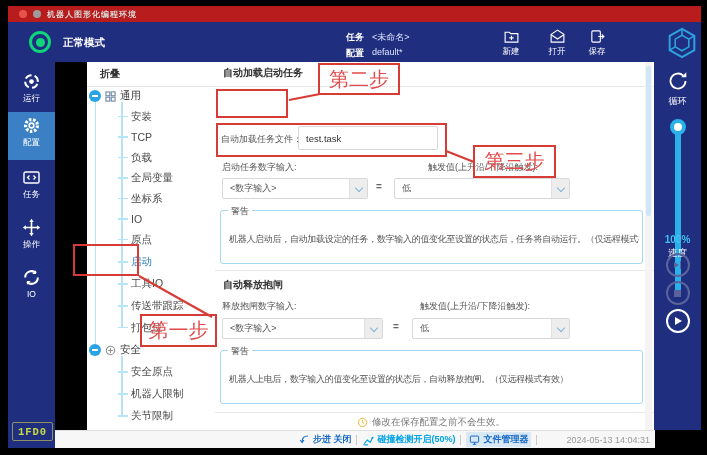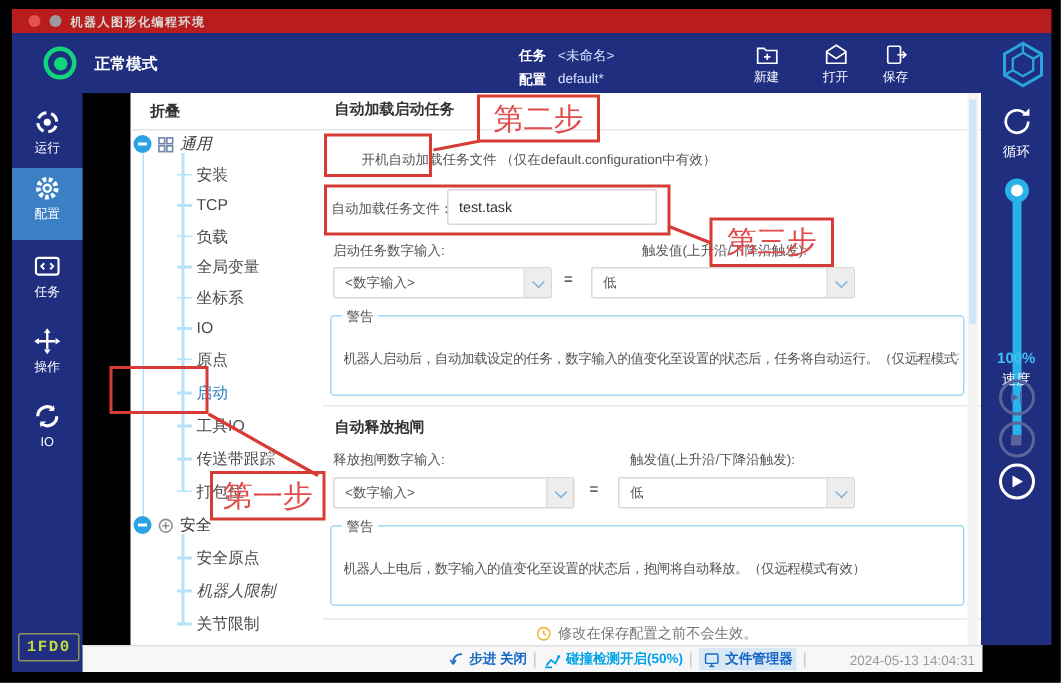--- a/index.html
+++ b/index.html
@@ -203,21 +203,21 @@
   </div>
 
   <div class="abs treepanel">
     <span class="abs tree-header">折叠</span>
     <div class="abs tree-divider"></div>
 
     <div class="abs spine" style="left:7.5px;top:40px;height:242px;"></div>
     <div class="abs spine" style="left:34px;top:40px;height:226px;"></div>
     <div class="abs spine" style="left:34px;top:294px;height:60px;"></div>
 
-    <div class="abs t-row t-group" style="top:26px;font-style:italic;">
+    <div class="abs t-row t-group" style="top:26px;">
       <span class="node-circle"></span>
       <svg class="g-icon" width="11" height="11" viewBox="0 0 12 12" fill="none" stroke="#6f87a8">
           <rect x="1" y="1" width="4.2" height="4.2" stroke-width="1.2"></rect>
           <rect x="6.8" y="1" width="4.2" height="4.2" stroke-width="1.2"></rect>
           <rect x="1" y="6.8" width="4.2" height="4.2" stroke-width="1.2"></rect>
           <rect x="6.8" y="6.8" width="4.2" height="4.2" stroke-width="1.2"></rect>
         </svg>
       <span class="t-glabel">通用</span>
     </div>
 
@@ -272,21 +272,21 @@
           <circle cx="6" cy="6" r="4.6" stroke-width="1.2"></circle>
           <path d="M6 3.4v5.2M3.4 6h5.2" stroke-width="1.2"></path>
         </svg>
       <span class="t-glabel">安全</span>
     </div>
 
     <div class="abs t-row t-child" style="top:302px;">
         <span class="tick"></span>
         <span class="t-label">安全原点</span>
       </div>
-    <div class="abs t-row t-child" style="top:324px;font-style:italic;">
+    <div class="abs t-row t-child" style="top:324px;">
         <span class="tick"></span>
         <span class="t-label">机器人限制</span>
       </div>
     <div class="abs t-row t-child" style="top:346px;">
         <span class="tick"></span>
         <span class="t-label">关节限制</span>
       </div>
 
     <div class="abs tree-scroll"></div>
     <div class="abs tree-thumb"></div>
@@ -294,21 +294,20 @@
         <span class="tri-up"></span>
         <span class="tri-dn"></span>
       </div>
   </div>
 
   <div class="abs main">
     <span class="abs sec-title" style="top:4px;">自动加载启动任务</span>
     <div class="abs mdivider" style="top:24px;"></div>
 
     <span class="abs checkbox"></span>
-    <span class="abs flabel" style="left:26px;top:38px;">开机自动加载任务文件 （仅在default.configuration中有效）</span>
 
     <span class="abs flabel" style="left:6px;top:71px;">自动加载任务文件：</span>
     <div class="abs inputbox" style="left:83px;top:64px;width:140px;height:24px;">test.task</div>
 
     <span class="abs flabel" style="left:7px;top:99px;">启动任务数字输入:</span>
     <span class="abs flabel" style="left:213px;top:99px;">触发值(上升沿/下降沿触发):</span>
     <div class="abs dd" style="left:7px;top:116px;width:146px;height:21px;">
       <span class="val">&lt;数字输入&gt;</span>
       <span class="chev"></span>
     </div>
@@ -333,21 +332,21 @@
       <span class="chev"></span>
     </div>
     <span class="abs eq" style="left:178px;top:259px;">=</span>
     <div class="abs dd" style="left:197px;top:256px;width:158px;height:21px;">
       <span class="val">低</span>
       <span class="chev"></span>
     </div>
 
     <div class="abs warnbox" style="left:5px;top:288px;width:421px;height:52px;">
       <span class="wtitle">警告</span>
-      <span class="wtext">机器人上电后，数字输入的值变化至设置的状态后，抱闸将自动释放。（仅远程模式有效）</span>
+      <span class="wtext">机器人上电后，数字输入的值变化至设置的状态后，自动释放抱闸。（仅远程模式有效）</span>
     </div>
 
     <div class="abs mdivider" style="top:350px;"></div>
     <div class="abs notice-row">
       <svg width="11" height="11" viewBox="0 0 16 16" fill="none">
           <circle cx="8" cy="8" r="6" stroke="#f0b429" stroke-width="1.4"></circle>
           <path d="M8 4.5V8l2.5 1.5" stroke="#f0b429" stroke-width="1.4"></path>
         </svg>
       <span class="notice-text">修改在保存配置之前不会生效。</span>
     </div>

